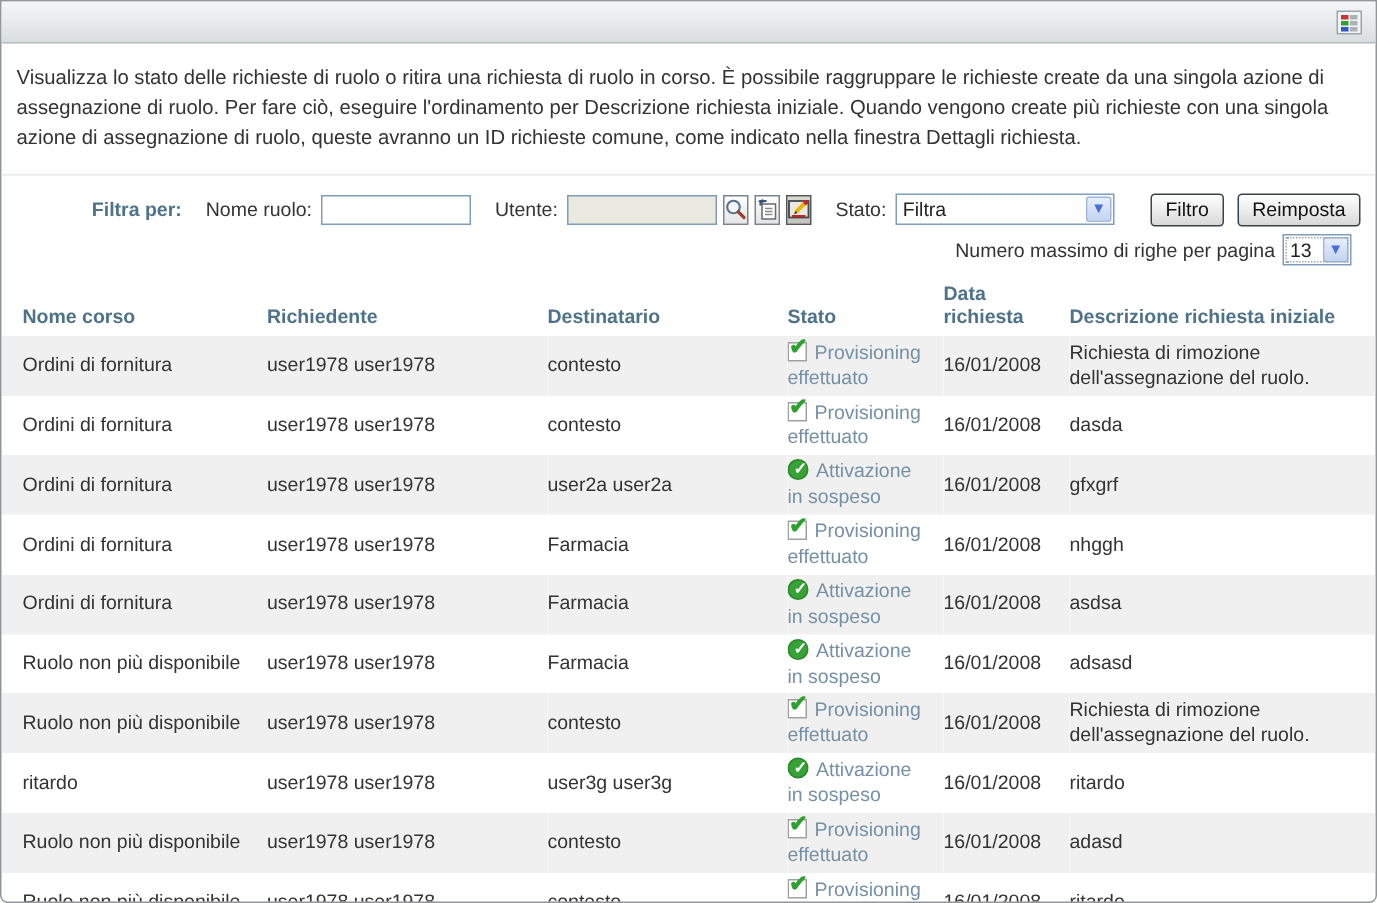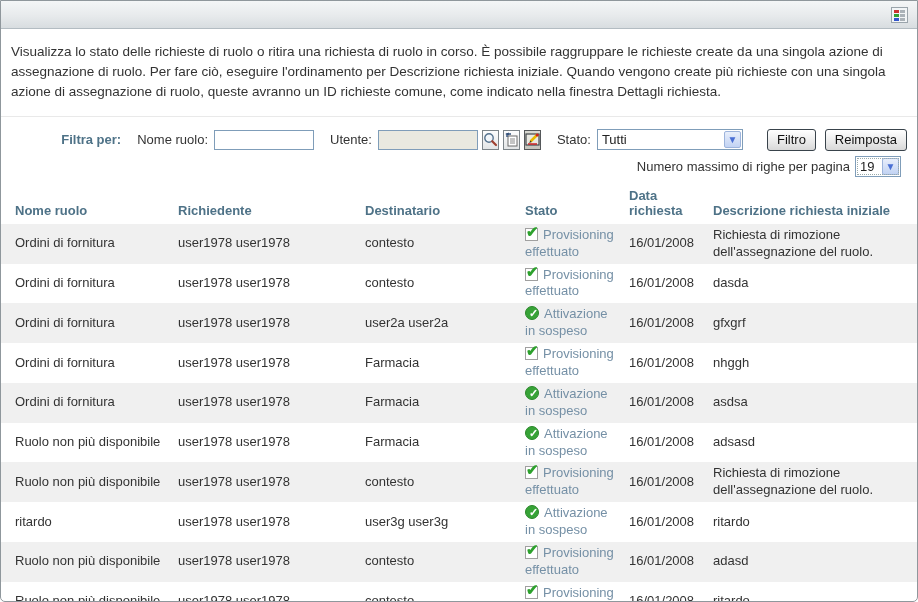--- a/index.html
+++ b/index.html
@@ -184,49 +184,49 @@
           <rect x="1" y="2" width="13" height="11" fill="#e9e9e2" stroke="#44484c" stroke-width="1.2"></rect>
           <line x1="12" y1="3" x2="6" y2="9" stroke="#e8b800" stroke-width="2.6" stroke-linecap="round"></line>
           <circle cx="12.2" cy="3" r="1.6" fill="#cc2222"></circle>
           <path d="M5.6 8.6 L4 11 L6.6 9.9 Z" fill="#333"></path>
           <line x1="3" y1="12" x2="12" y2="12" stroke="#cc2222" stroke-width="1.4"></line>
         </svg>
       </button>
 
       <span class="fl" style="">Stato:</span>
       <div class="xp-select stato-select fl-tight">
-        <span class="val">Tutti</span>
+        <span class="val">Filtra</span>
         <span class="chev">▼</span>
       </div>
 
       <button class="xp-button first">Filtro</button>
       <button class="xp-button">Reimposta</button>
     </div>
 
     <div class="filter-row2">
       <span>Numero massimo di righe per pagina</span>
       <div class="xp-select rpp-select">
-        <span class="val">19</span>
+        <span class="val">13</span>
         <span class="chev">▼</span>
       </div>
     </div>
   </div>
 
   <table>
     <colgroup>
       <col style="width:177px">
         <col style="width:187px">
         <col style="width:160px">
       <col style="width:104px">
         <col style="width:84px">
         <col>
     </colgroup>
     <thead>
       <tr>
-        <th>Nome ruolo</th>
+        <th>Nome corso</th>
         <th>Richiedente</th>
         <th>Destinatario</th>
         <th>Stato</th>
         <th>Data richiesta</th>
         <th>Descrizione richiesta iniziale</th>
       </tr>
     </thead>
     <tbody>
         <tr class="shaded">
       <td>Ordini di fornitura</td>

